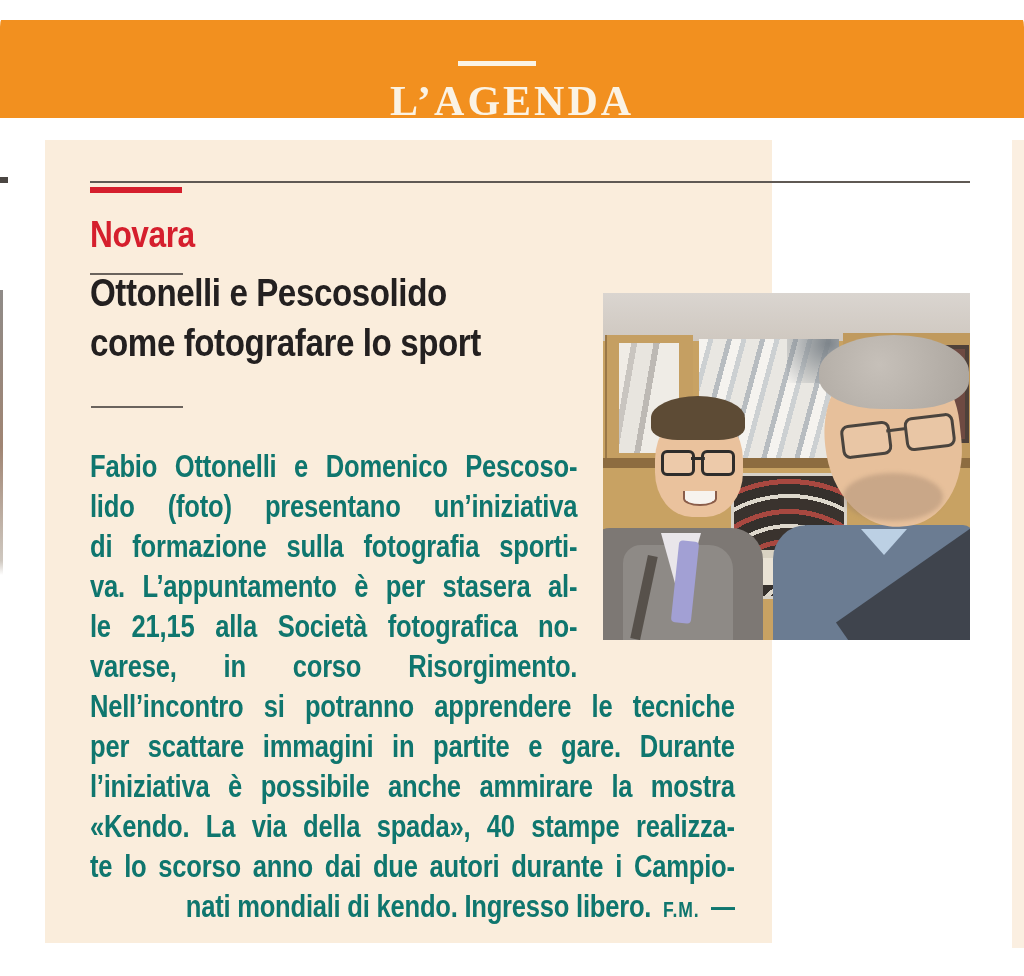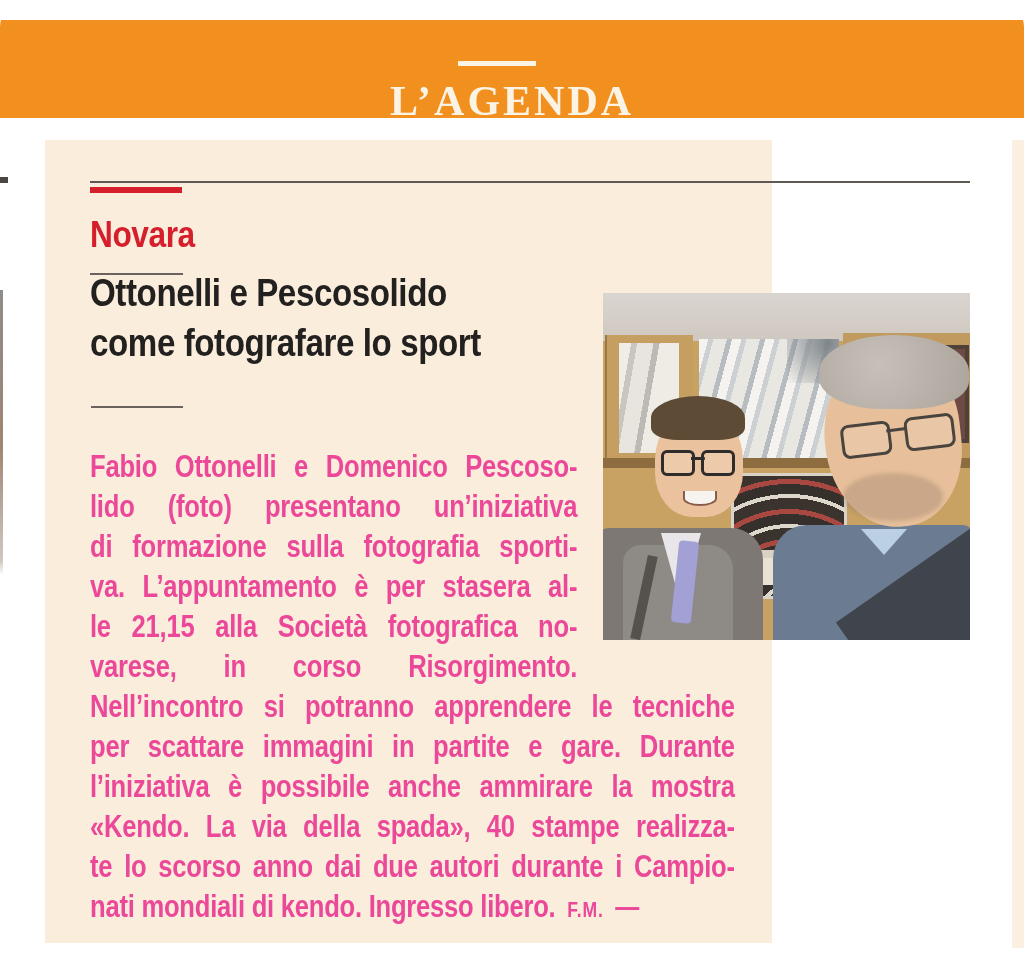--- a/index.html
+++ b/index.html
@@ -27,22 +27,22 @@
   .rule-short2{position:absolute;left:91px;top:406px;width:92px;height:2px;background:#6A635D;}
 
   
   .kicker{position:absolute;left:90px;top:214px;font-size:36px;font-weight:bold;color:#D51F2D;
           transform:scaleX(.88);transform-origin:0 0;letter-spacing:-.5px;white-space:nowrap;}
   .headline{position:absolute;left:90px;top:268px;color:#232020;font-weight:bold;
             font-size:39px;line-height:50px;letter-spacing:-.5px;}
   .headline div{transform:scaleX(.85);transform-origin:0 50%;white-space:nowrap;}
 
   
-  .body-col{position:absolute;left:90px;top:446px;color:#ec4899;font-weight:bold;
-            font-size:32px;letter-spacing:-.3px;}
+  .body-col{position:absolute;left:90px;top:446px;color:#0f766e;font-weight:bold;
+            font-size:32px;letter-spacing:-.3px;text-align:right;}
   .bline{height:40px;line-height:40px;transform:scaleX(.8);transform-origin:0 50%;
          display:flex;justify-content:space-between;white-space:nowrap;}
   .bline.narrow{width:609px;}
   .bline.wide{width:806px;}
   .bline-last{height:40px;line-height:40px;transform:scaleX(.8);transform-origin:0 50%;
               width:806px;white-space:nowrap;}
   .sig{font-size:22px;letter-spacing:1px;margin-left:6px;}
   .closing-dash{font-size:30px;margin-left:6px;}
 
   

